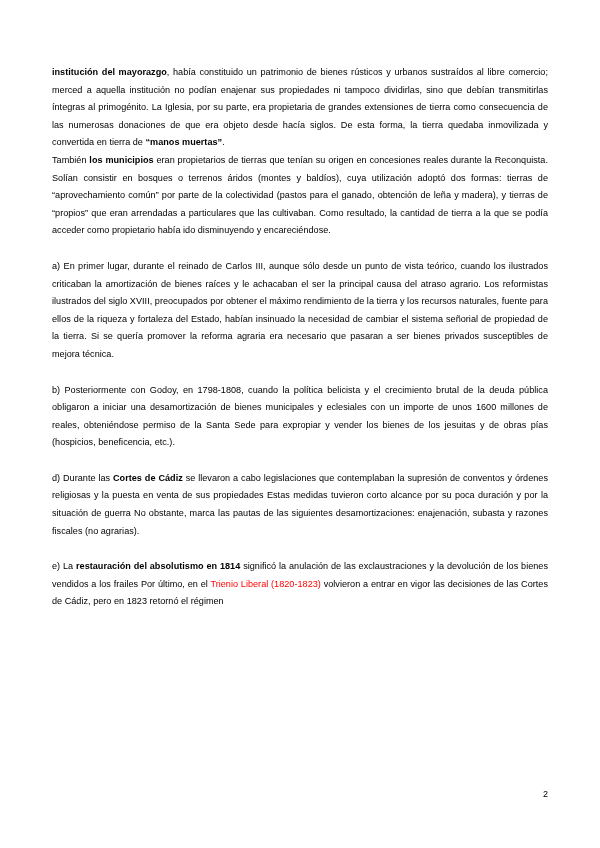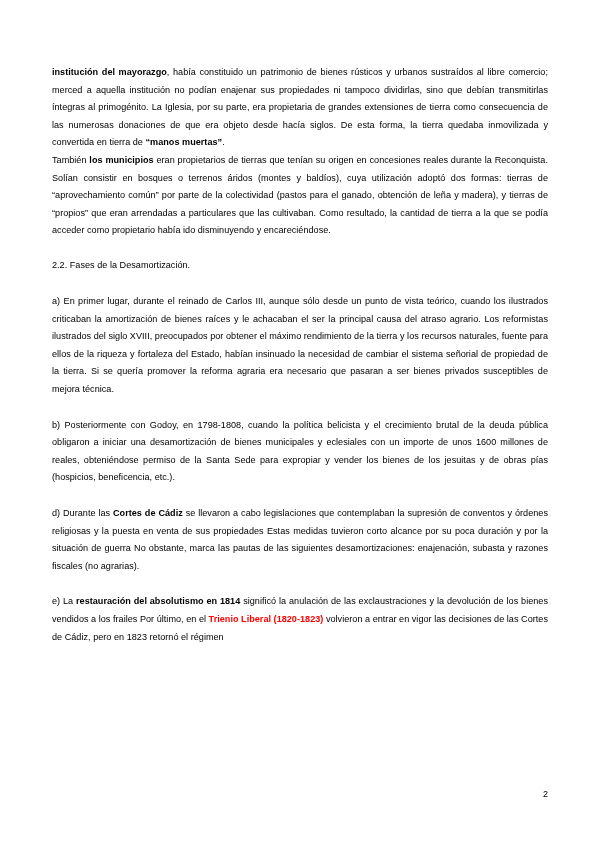--- a/index.html
+++ b/index.html
@@ -37,41 +37,40 @@
     margin-bottom: 0px;
   }
   p.spaced {
     margin-top: 17.5px;
   }
   p.spaced-lg {
     margin-top: 18px;
   }
   .b { font-weight: bold; }
   .u { text-decoration: underline; }
-  .red { color: #ff0000; font-weight: bold; }
+  .red { color: #ff0000; font-weight: normal; }
   .pageno {
     position: absolute;
     right: 52px;
     top: 788px;
     font-size: 9px;
     line-height: 12px;
     color: #000000;
   }
 </style>
 </head>
 <body>
 
 <div class="page">
   <div class="content">
 
     <p class="block"><span class="b">institución del mayorazgo</span><span>, había constituido un patrimonio de bienes rústicos y urbanos sustraídos al libre comercio; merced a aquella institución no podían enajenar sus propiedades ni tampoco dividirlas, sino que debían transmitirlas íntegras al primogénito. La Iglesia, por su parte, era propietaria de grandes extensiones de tierra como consecuencia de las numerosas donaciones de que era objeto desde hacía siglos. De esta forma, la tierra quedaba inmovilizada y convertida en tierra de </span><span class="b">“manos muertas”</span><span>.</span></p>
 
     <p class="block"><span>También </span><span class="b">los municipios</span><span> eran propietarios de tierras que tenían su origen en concesiones reales durante la Reconquista.  Solían consistir en bosques o terrenos áridos (montes y baldíos), cuya utilización adoptó dos formas: tierras de “aprovechamiento común” por parte de la colectividad (pastos para el ganado, obtención de leña y madera), y tierras de “propios” que eran arrendadas a particulares que las cultivaban.  Como resultado, la cantidad de tierra a la que se podía acceder como propietario había ido disminuyendo y encareciéndose.</span></p>
 
-    <p class="block spaced"><span>2.2. Fases de la Desamortización.</span></p>
 
 
     <p class="block spaced-lg"><span>a) En primer lugar, durante el reinado de Carlos III, aunque sólo desde un punto de vista teórico, cuando los ilustrados criticaban la amortización de bienes raíces y le achacaban el ser la principal causa del atraso agrario.  Los reformistas ilustrados del siglo XVIII, preocupados por obtener el máximo rendimiento de la tierra y los recursos naturales, fuente para ellos de la riqueza y fortaleza del Estado, habían insinuado la necesidad de cambiar el sistema señorial de propiedad de la tierra. Si se quería promover la reforma agraria era necesario que pasaran a ser bienes privados susceptibles de mejora técnica.</span></p>
 
     <p class="block spaced-lg"><span>b) Posteriormente con Godoy, en 1798-1808, cuando la política belicista y el crecimiento brutal de la deuda pública obligaron a iniciar una desamortización de bienes municipales y eclesiales con un importe de unos 1600 millones de reales, obteniéndose permiso de la Santa Sede para expropiar y vender los bienes de los jesuitas y de obras pías (hospicios, beneficencia, etc.).</span></p>
 
 
     <p class="block spaced-lg"><span>d) Durante las </span><span class="b">Cortes de Cádiz</span><span> se llevaron a cabo legislaciones que contemplaban la supresión de conventos y órdenes religiosas y la puesta en venta de sus propiedades  Estas medidas tuvieron corto alcance por su poca duración y por la situación de guerra  No obstante, marca las pautas de las siguientes desamortizaciones: enajenación, subasta y razones fiscales (no agrarias).</span></p>
 
     <p class="block spaced-lg"><span>e) La </span><span class="b">restauración del absolutismo en 1814</span><span> significó la anulación de las exclaustraciones y la devolución de los bienes vendidos a los frailes  Por último, en el </span><span class="red">Trienio Liberal (1820-1823)</span><span> volvieron a entrar en vigor las decisiones de las Cortes de Cádiz, pero en 1823 retornó el régimen</span></p>

